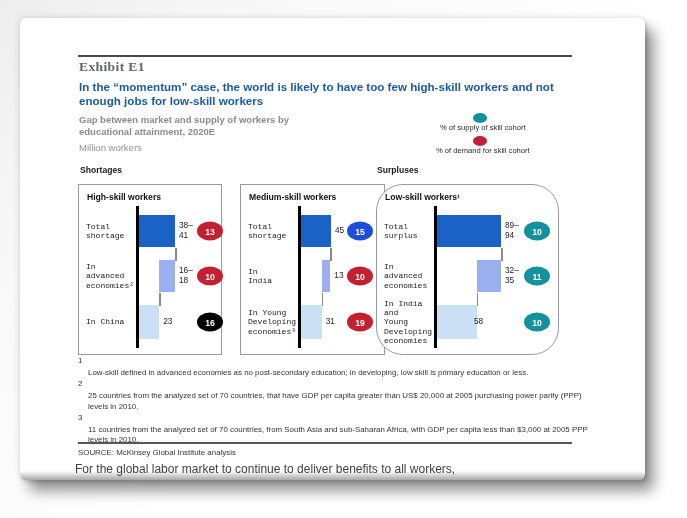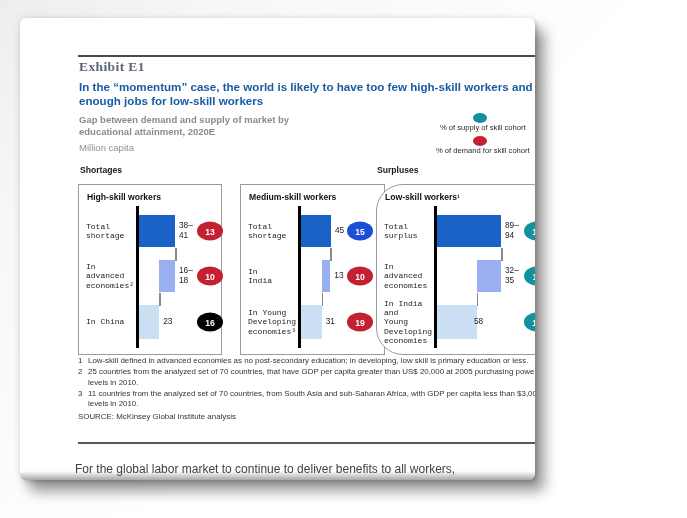--- a/index.html
+++ b/index.html
@@ -2,21 +2,21 @@
 <html><head>
 <meta charset="utf-8">
 <style>
   html,body{margin:0;padding:0;}
   body{
     width:687px;height:518px;overflow:hidden;position:relative;
     background:linear-gradient(135deg,#ededee 0%,#f7f7f8 18%,#ffffff 55%);
     font-family:"Liberation Sans",sans-serif;
   }
   .page{
-    position:absolute;left:20px;top:18px;width:515px;height:462px;
+    position:absolute;left:20px;top:18px;width:625px;height:462px;
     background:#ffffff;border-radius:6px;overflow:hidden;
     box-shadow:2px 2px 4px rgba(0,0,0,.18), 9px 11px 14px rgba(0,0,0,.42), -2px -2px 6px rgba(0,0,0,.06);
   }
   .page-bottom-fade{
     position:absolute;left:0;right:0;bottom:0;height:9px;
     background:linear-gradient(to bottom,rgba(90,90,90,0),rgba(80,80,80,.5));
     pointer-events:none;
   }
   .toprule{position:absolute;left:58px;top:37px;width:494px;height:2px;background:#4a4a4e;}
   .exhibit{position:absolute;left:59px;top:41px;font-family:"Liberation Serif",serif;
@@ -49,35 +49,35 @@
     border-radius:50%;display:flex;align-items:center;justify-content:center;
     color:#fff;font-size:8.6px;font-weight:bold;}
   [data-panel="0"] .badge{left:118px;}
   [data-panel="1"] .badge{left:106px;}
   [data-panel="2"] .badge{left:147px;}
   .tick{position:absolute;width:1.5px;background:#8a8a8a;}
   .tick0{top:63px;height:13px;} .tick1{top:108px;height:13px;}
   .footnotes{position:absolute;left:58px;top:338px;width:520px;font-size:7.9px;color:#333;line-height:1.3;}
   .fn{display:flex;margin-bottom:1px;}
   .fn-num{flex:0 0 10px;}
-  .fn-text{flex:1;}
+  .fn-text{flex:1;margin-top:12px;}
   .source{margin-top:3px;}
   .bottomrule{position:absolute;left:58px;top:424px;width:494px;height:2px;background:#55555a;}
   .bodytext{position:absolute;left:55px;top:444px;width:540px;font-size:12px;color:#414141;}
 </style>
 </head>
 <body>
 
 <div class="page">
   <div class="toprule"></div>
   <div class="exhibit">Exhibit E1</div>
   <div class="title">In the “momentum” case, the world is likely to have too few high-skill workers and not enough jobs for low-skill workers</div>
-  <div class="subtitle">Gap between demand and supply of market by
+  <div class="subtitle">Gap between market and supply of workers by
 educational attainment, 2020E</div>
-  <div class="unit">Million capita</div>
+  <div class="unit">Million workers</div>
 
   <div class="legend">
     <div class="legend-row">
       <span class="legend-dot" id="dot-supply" style="background: rgb(19, 146, 158);"></span>
       <span class="legend-label">% of supply of skill cohort</span>
     </div>
     <div class="legend-row">
       <span class="legend-dot" id="dot-demand" style="background: rgb(195, 32, 50);"></span>
       <span class="legend-label">% of demand for skill cohort</span>
     </div>

